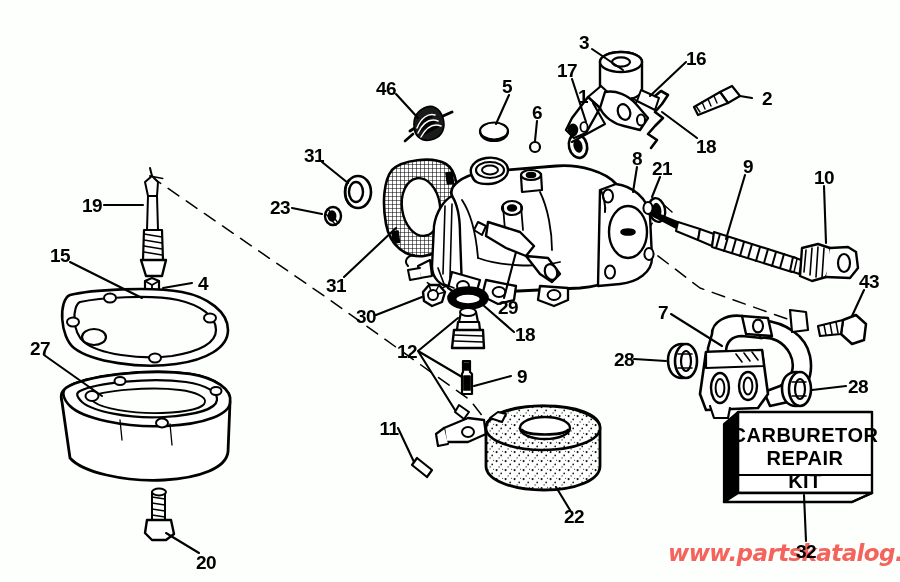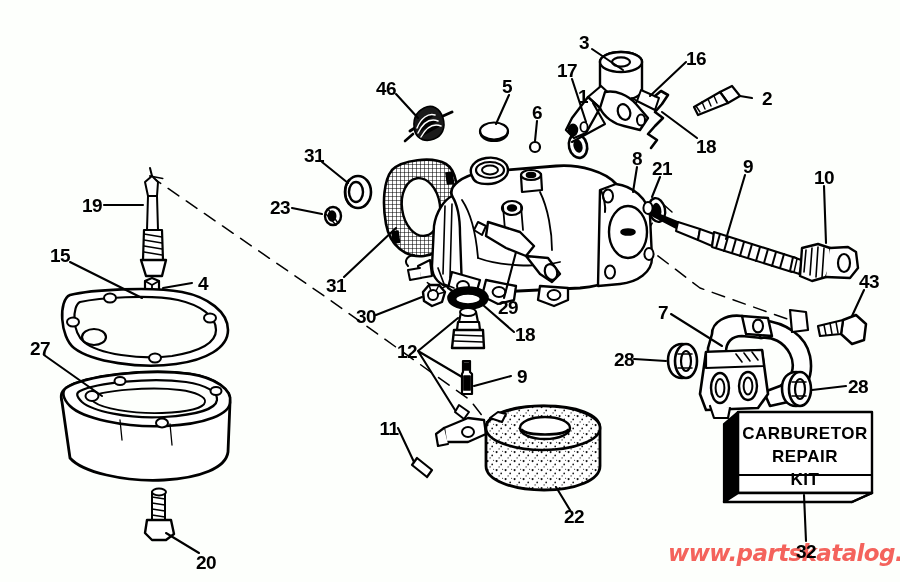--- a/index.html
+++ b/index.html
@@ -41,21 +41,21 @@
     font-size: 23px;
     color: #f4635c;
     white-space: nowrap;
     letter-spacing: -0.6px;
   }
   .kitbox-text {
     position: absolute;
     text-align: left;
     font-family: "Liberation Sans", sans-serif;
     font-weight: bold;
-    font-size: 17px;
+    font-size: 20px;
     color: #000;
     white-space: nowrap;
     transform: translateX(-50%);
     letter-spacing: 0.5px;
   }
 </style>
 </head>
 <body>
 
 <div id="page">

